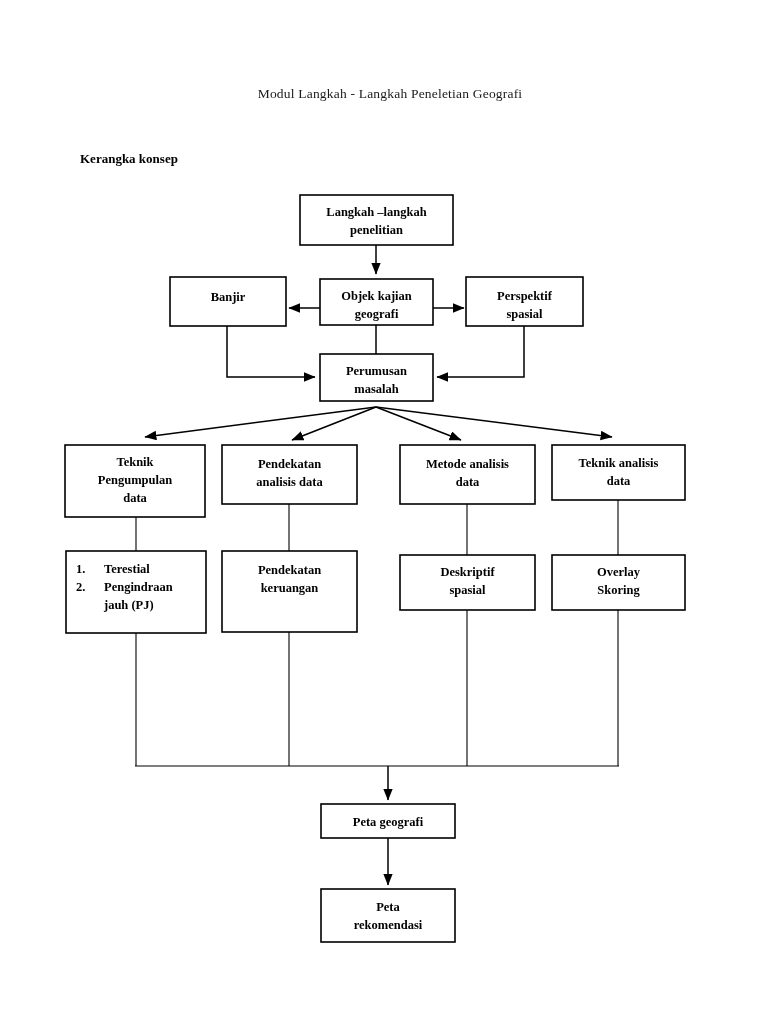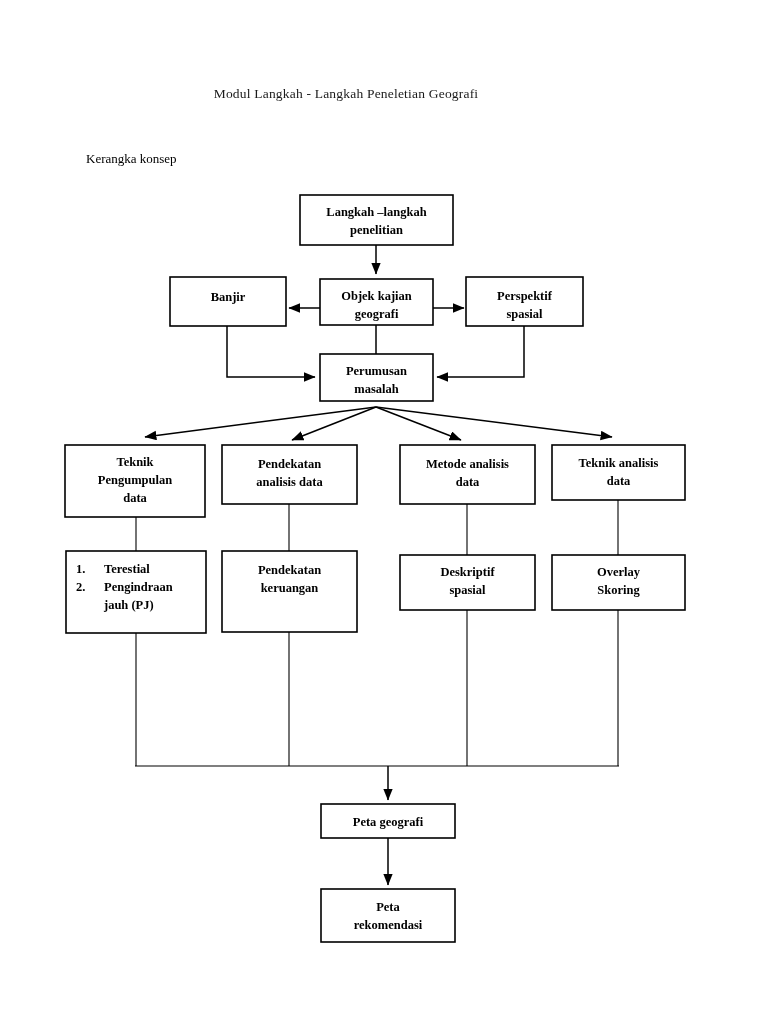--- a/index.html
+++ b/index.html
@@ -24,27 +24,28 @@
   .doc-title {
     position: absolute;
     left: 0;
     top: 86px;
     width: 692px;
     text-align: center;
     font-size: 13.5px;
     font-weight: normal;
     letter-spacing: 0.2px;
     color: #1a1a1a;
+    padding-left: 44px;
   }
   .section-heading {
     position: absolute;
-    left: 86px;
+    left: 80px;
     top: 151px;
     font-size: 13px;
-    font-weight: normal;
+    font-weight: bold;
     color: #000000;
   }
   #flow {
     position: absolute;
     left: 0;
     top: 0;
     width: 768px;
     height: 1024px;
   }
   .node-rect {

